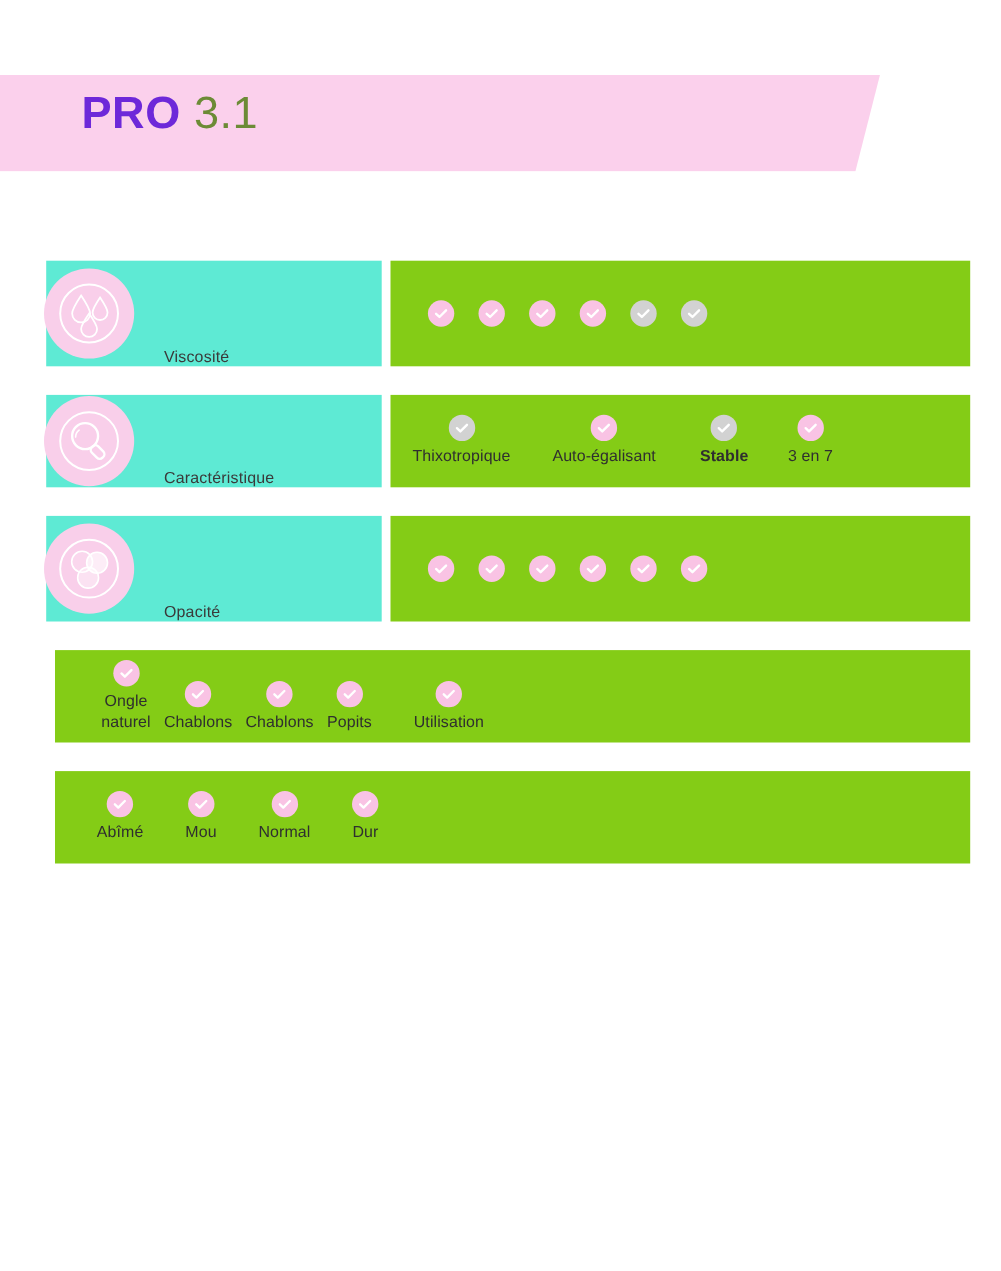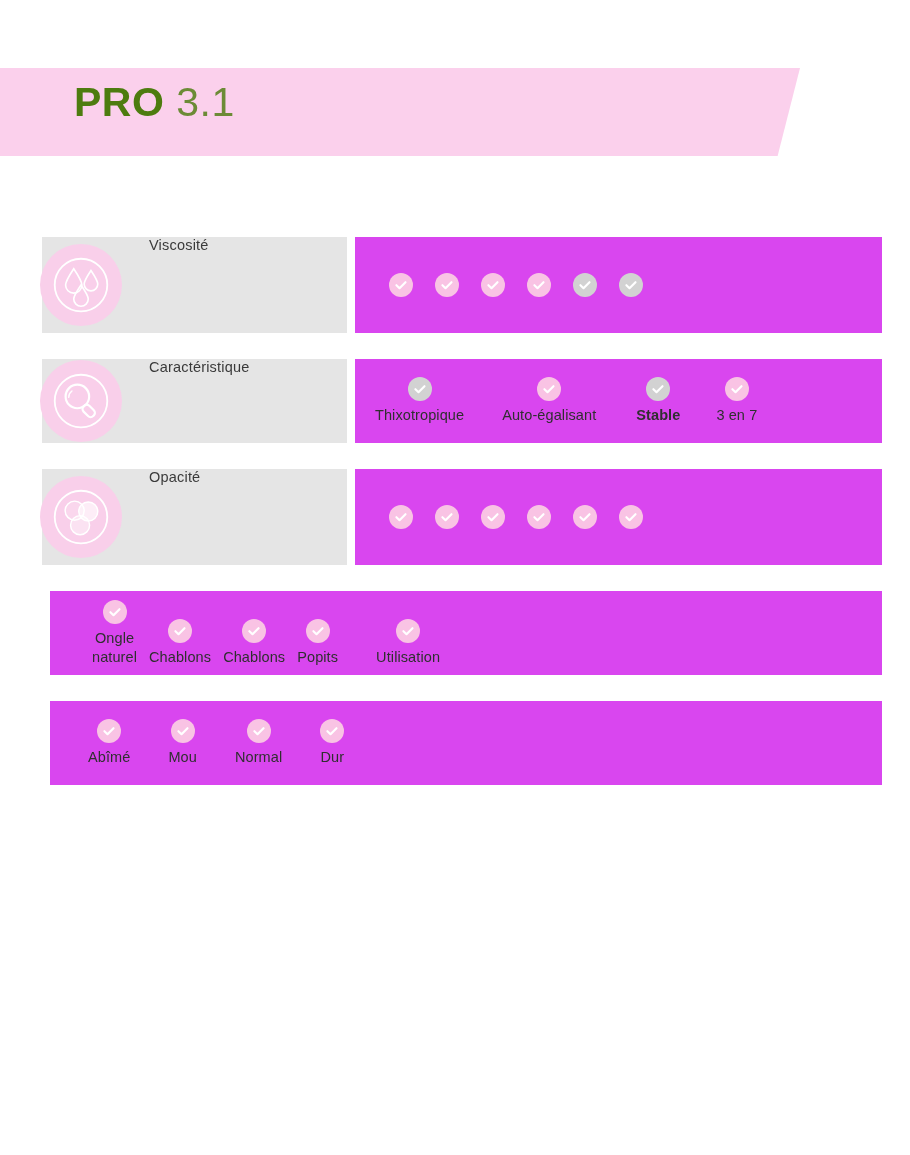--- a/index.html
+++ b/index.html
@@ -29,21 +29,21 @@
   .banner-title {
     position: absolute;
     left: 74px;
     top: 82px;
     font-size: 41px;
     letter-spacing: 0.5px;
     line-height: 1;
     white-space: nowrap;
   }
   .banner-title .t-pro {
-    color: #4d7c0f;
+    color: #6d28d9;
     font-weight: bold;
   }
   .banner-title .t-ver {
     color: #4d7c0f;
     opacity: 0.82;
     font-weight: 300;
     margin-top: 27px;
   }
 
   
@@ -55,23 +55,23 @@
   }
   .row {
     display: flex;
     align-items: stretch;
     margin-bottom: 26px;
     position: relative;
   }
 
   .row-left {
     width: 305px;
-    background: #e5e5e5;
-    display: flex;
-    align-items: flex-start;
+    background: #5eead4;
+    display: flex;
+    align-items: flex-end;
     flex: 0 0 auto;
     position: relative;
   }
   .row-label {
     margin-left: 107px;
     font-size: 14.5px;
     color: #3a3a3a;
     letter-spacing: 0.2px;
   }
 
@@ -89,21 +89,21 @@
     justify-content: center;
     z-index: 2;
   }
   .icon-badge svg {
     display: block;
   }
 
   .row-right {
     flex: 1 1 auto;
     margin-left: 8px;
-    background: #d946ef;
+    background: #84cc16;
     display: flex;
     align-items: center;
     padding: 0 0 0 34px;
     box-sizing: border-box;
   }
 
   
   .row.scale .row-left { height: 96px; }
   .row.scale .row-right { height: 96px; }
   .dots {

